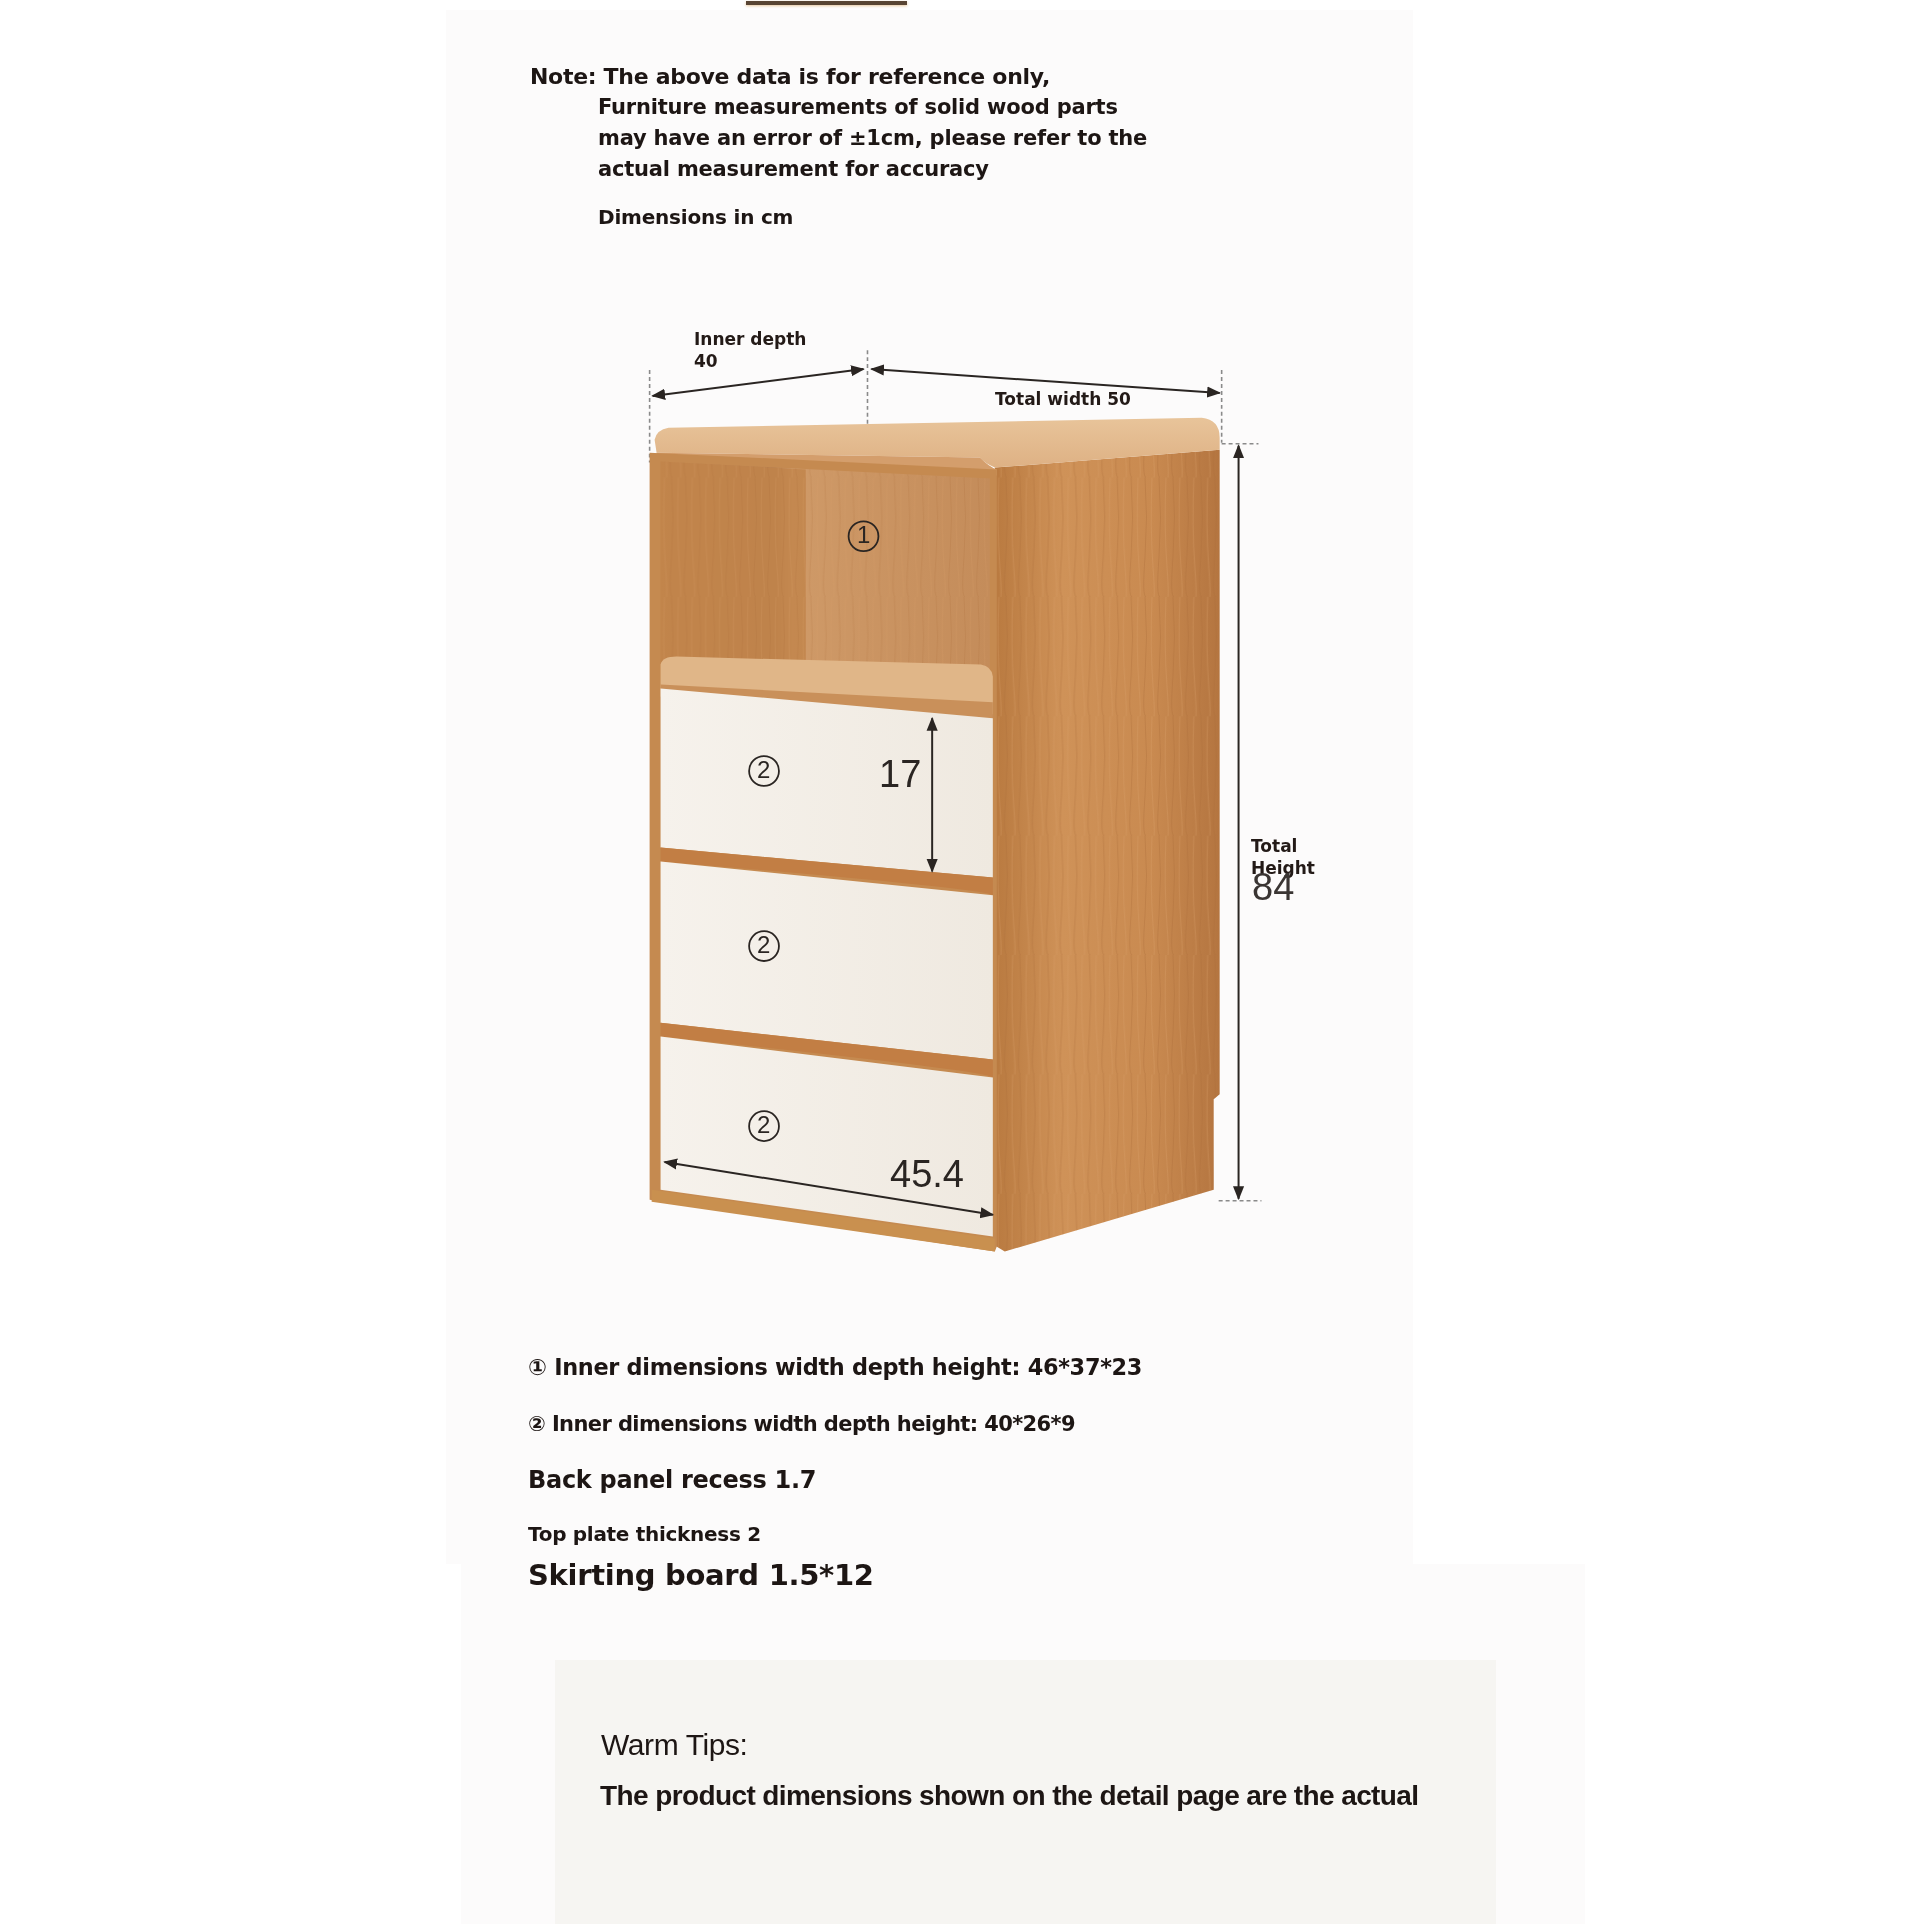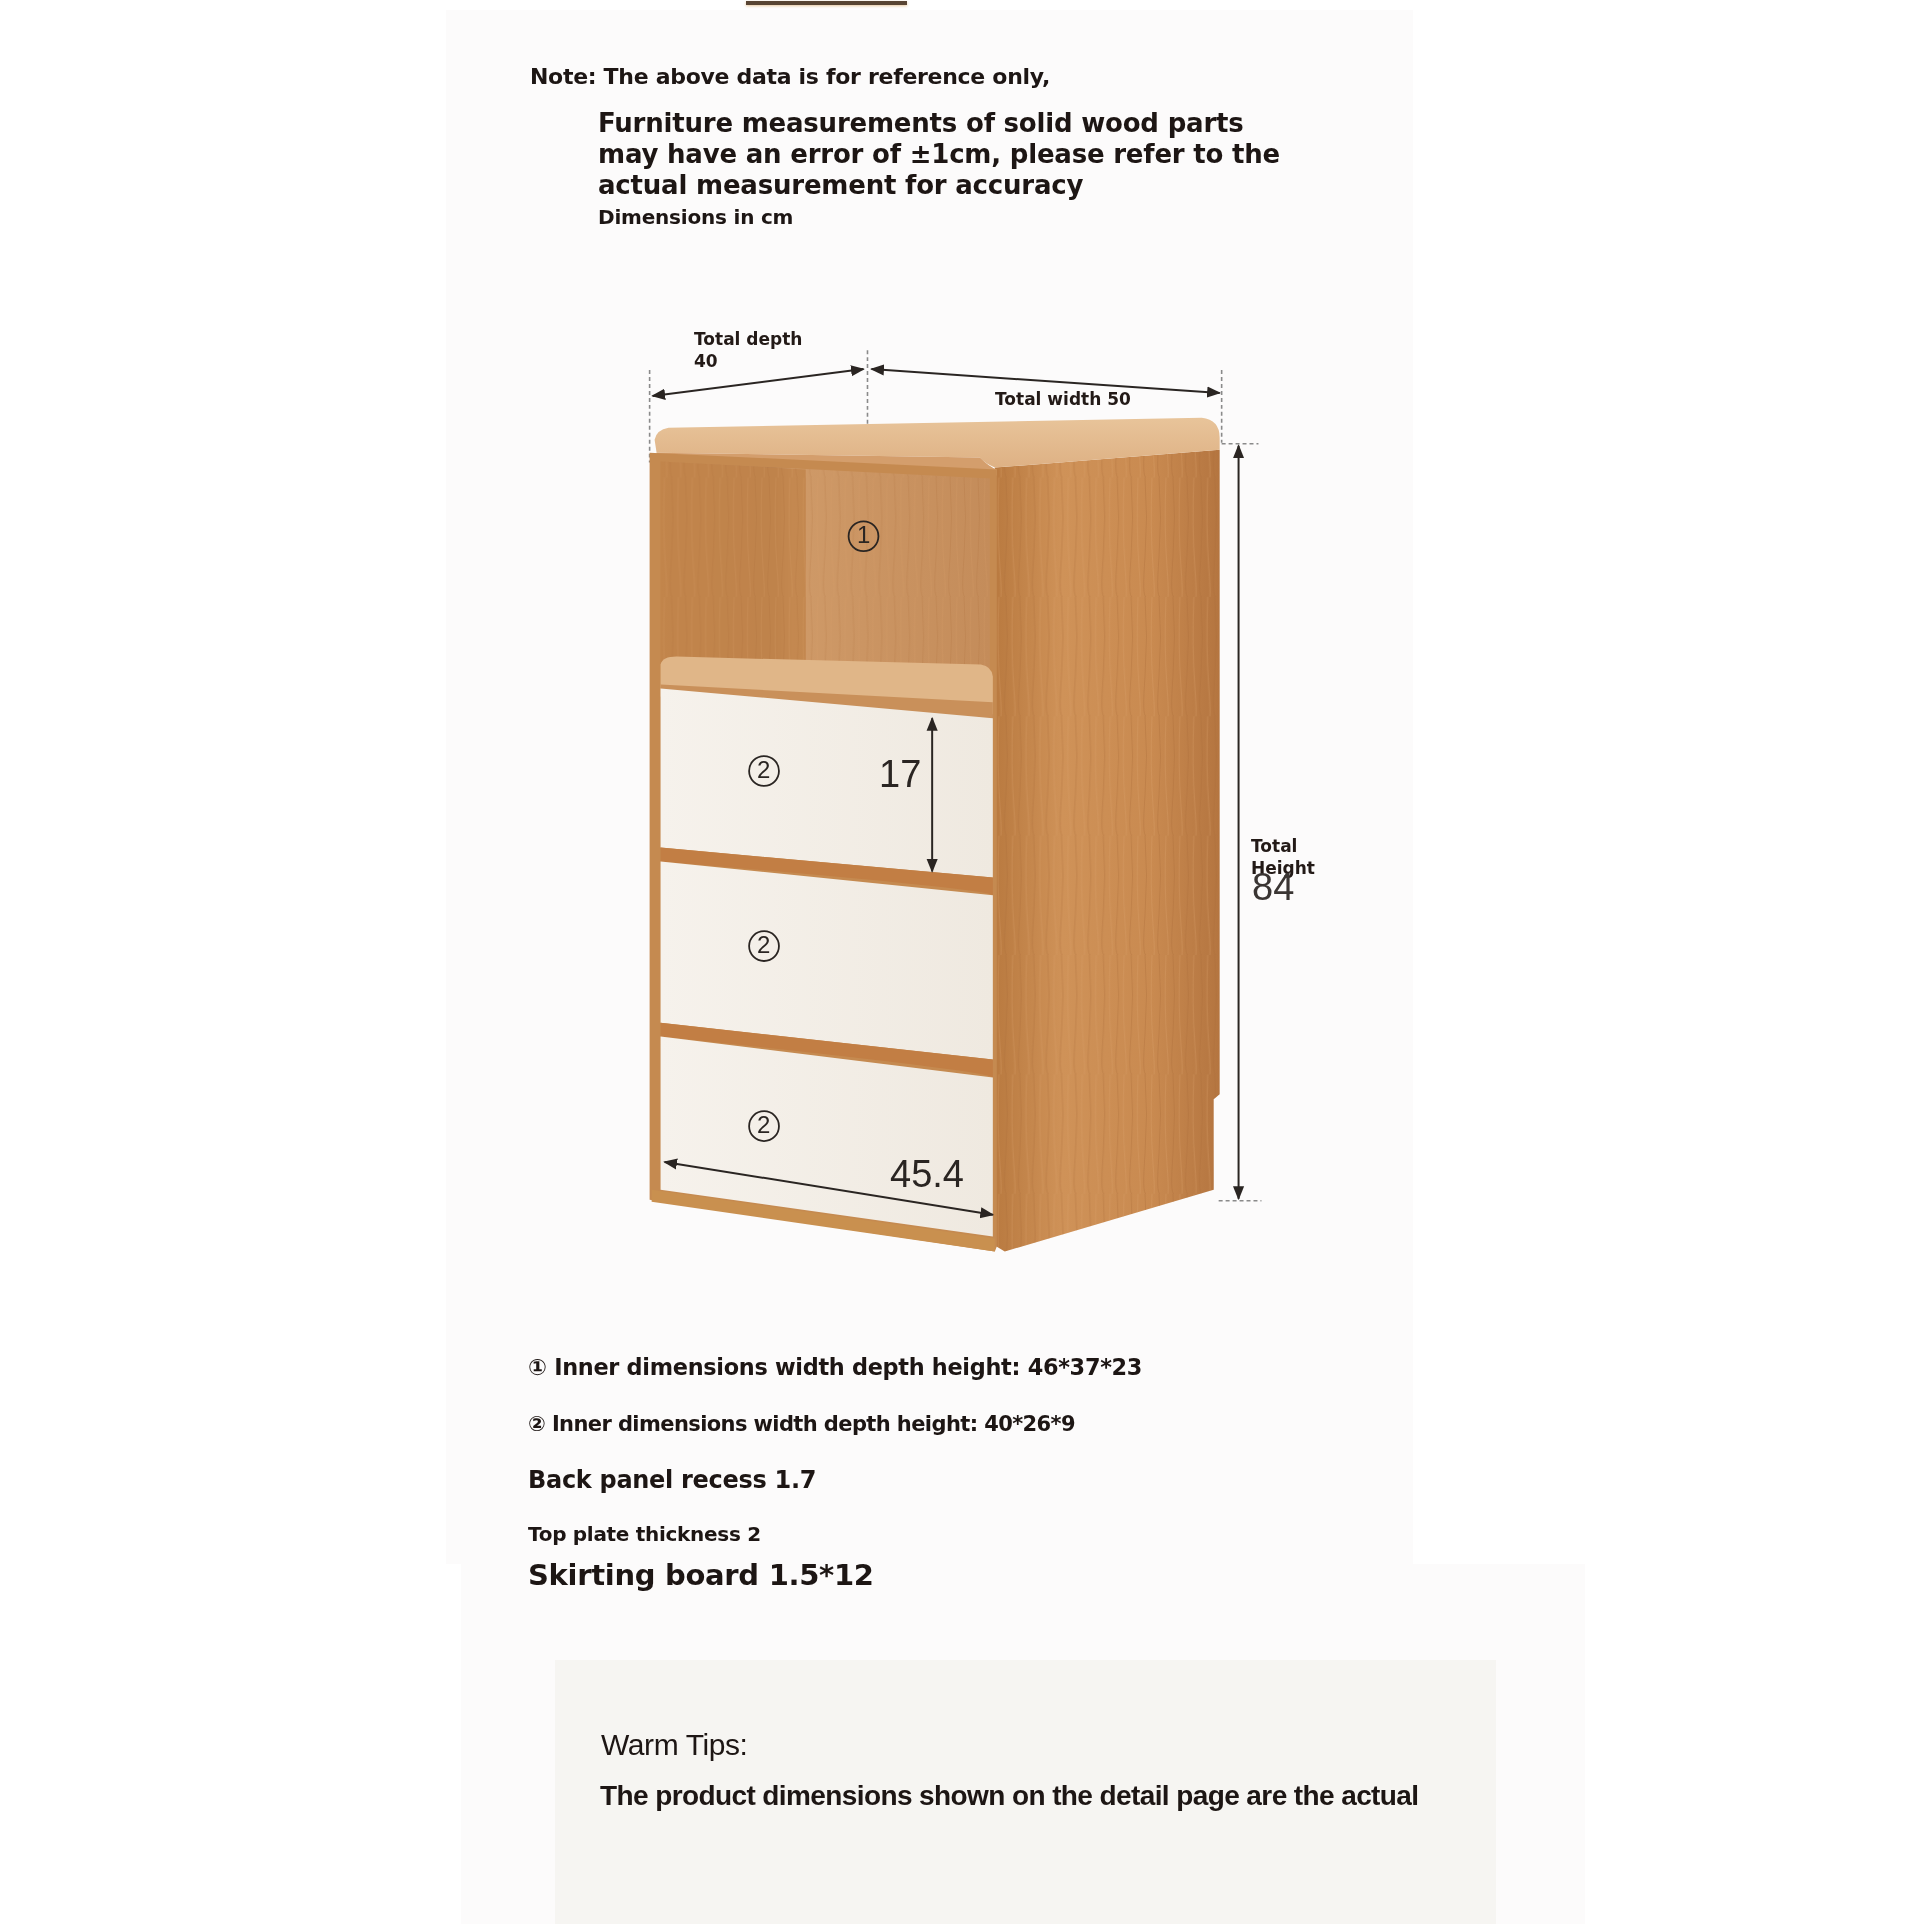--- a/index.html
+++ b/index.html
@@ -25,21 +25,21 @@
   #tips-box {
     left: 555px; top: 1660px; width: 941px; height: 265px;
     background: #f6f5f2;
   }
   .note {
     left: 530px; top: 40px; font-size: 22px; font-weight: bold; letter-spacing: -0.3px;
     white-space: nowrap;
     margin-top: 24px;
   }
   .para {
-    left: 598px; top: 108px; width: 677px; font-size: 26px; font-weight: bold;
+    left: 598px; top: 92px; width: 677px; font-size: 21px; font-weight: bold;
     line-height: 31px; letter-spacing: -0.2px;
   }
   .para span { display: block; white-space: nowrap; }
   .dims-unit {
     left: 598px; top: 205px; font-size: 20px; font-weight: bold; letter-spacing: -0.2px;
     white-space: nowrap;
   }
   .dlabel { font-size: 17px; font-weight: bold; line-height: 22px; white-space: nowrap; color: #231a17; }
   .num { font-family: "Liberation Sans", sans-serif; color: #2a2522; white-space: nowrap; }
   .spec { left: 528px; font-weight: bold; white-space: nowrap; letter-spacing: -0.3px; }
@@ -151,21 +151,21 @@
     <circle cx="768" cy="1132" r="15"></circle>
   </g>
 </svg>
 
 <div class="abs num" style="left:857px; top:521px; font-size:24px;">1</div>
 <div class="abs num" style="left:757px; top:756px; font-size:24px;">2</div>
 <div class="abs num" style="left:757px; top:931px; font-size:24px;">2</div>
 <div class="abs num" style="left:757px; top:1111px; font-size:24px;">2</div>
 
 <div class="abs dlabel" style="left:694px; top:328px;">
-  <div>Total depth</div>
+  <div>Inner depth</div>
   <div>40</div>
 </div>
 <div class="abs dlabel" style="left:995px; top:340px;margin-top:48px;">Total width 50</div>
 <div class="abs dlabel" style="left:1251px; top:797px;margin-top:38px;">
   <div>Total</div>
   <div>Height</div>
 </div>
 <div class="abs num" style="left:1252px; top:866px; font-size:38px; color:#3a3533;">84</div>
 <div class="abs num" style="left:879px; top:753px; font-size:38px;">17</div>
 <div class="abs num" style="left:890px; top:1153px; font-size:38px;">45.4</div>

